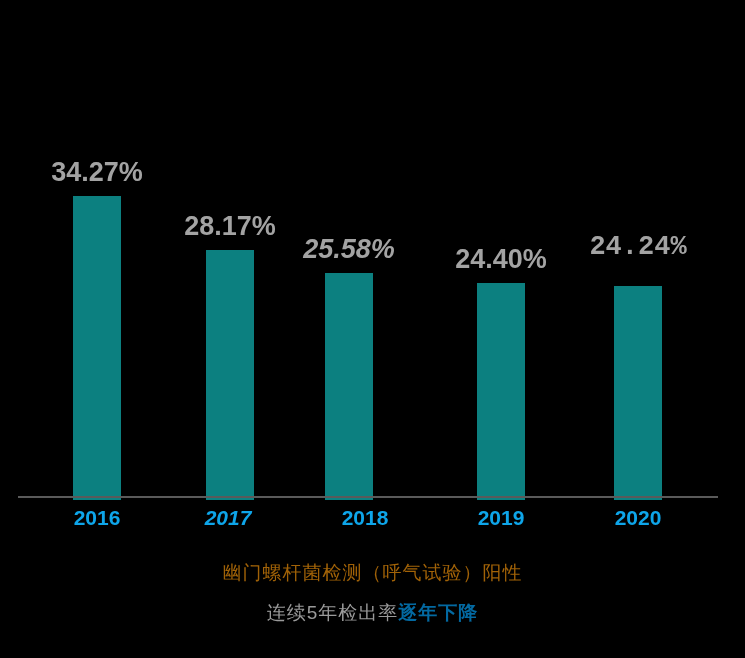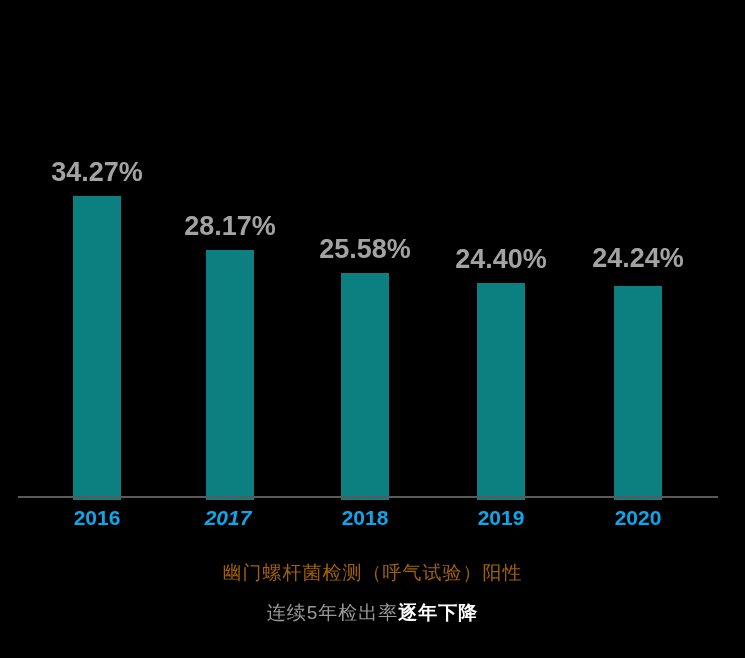--- a/index.html
+++ b/index.html
@@ -81,54 +81,54 @@
     font-size: 19px;
     letter-spacing: 1px;
     margin-bottom: 14px;
   }
   .caption-line2 {
     font-size: 19px;
     letter-spacing: 1px;
     color: #9a9a9a;
   }
   .caption-highlight {
-    color: #ffffff;
+    color: #0369a1;
     font-weight: bold;
   }
 </style>
 </head>
 <body>
 
 <div id="chart-root">
 
   <div class="plot-area">
 
     <div class="bar-group" style="left:37px;">
       <div class="bar" style="height:304px;"></div>
       <div class="bar-label" style="bottom:312px;">34.27%</div>
     </div>
 
     <div class="bar-group" style="left:170px;">
       <div class="bar" style="height:250px;"></div>
       <div class="bar-label" style="bottom:258px;">28.17%</div>
     </div>
 
-    <div class="bar-group" style="left:305px;">
+    <div class="bar-group" style="left:289px;font-style:italic;">
       <div class="bar" style="height:227px;"></div>
       <div class="bar-label" style="bottom:235px;">25.58%</div>
     </div>
 
     <div class="bar-group" style="left:441px;">
       <div class="bar" style="height:217px;"></div>
       <div class="bar-label" style="bottom:225px;">24.40%</div>
     </div>
 
     <div class="bar-group" style="left:578px;">
       <div class="bar" style="height:214px;"></div>
-      <div class="bar-label" style="bottom:226px;">24.24%</div>
+      <div class="bar-label" style="bottom:238px;font-family:Liberation Mono, monospace;">24.24%</div>
     </div>
 
     <div class="axis-line"></div>
 
     <div class="tick-label" style="left:37px;">2016</div>
     <div class="tick-label" style="left:168px;font-style:italic;">2017</div>
     <div class="tick-label" style="left:305px;">2018</div>
     <div class="tick-label" style="left:441px;">2019</div>
     <div class="tick-label" style="left:578px;">2020</div>
 

